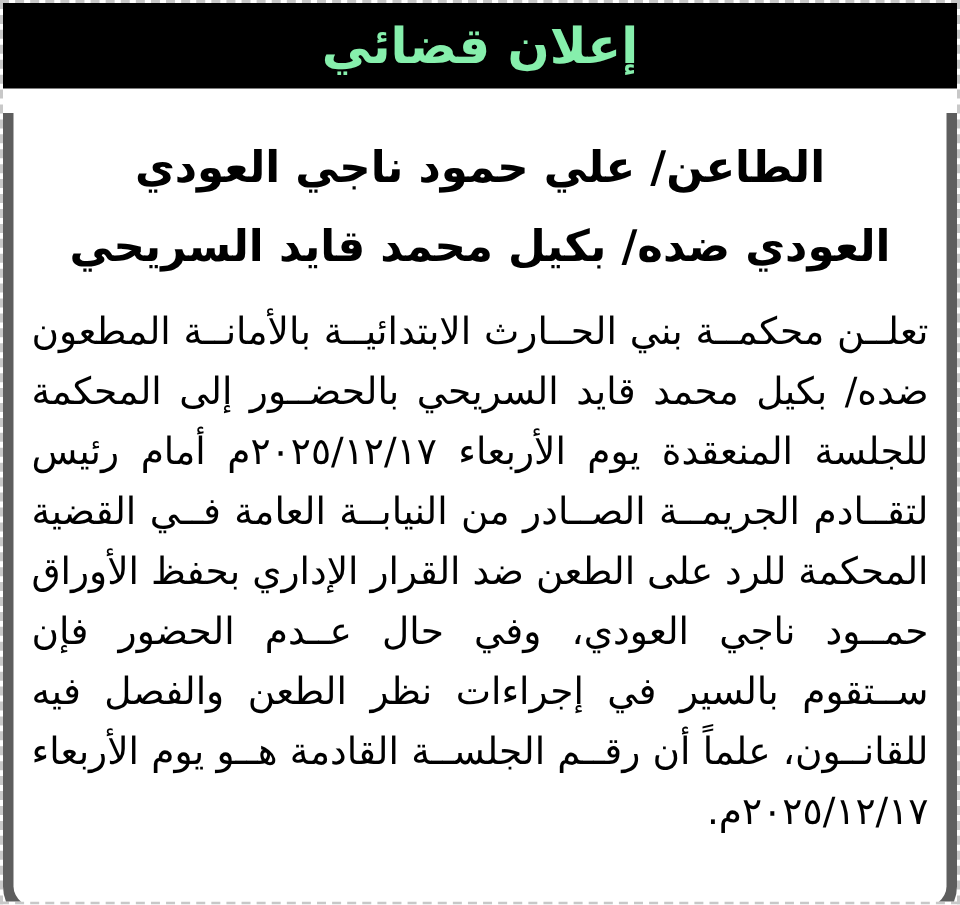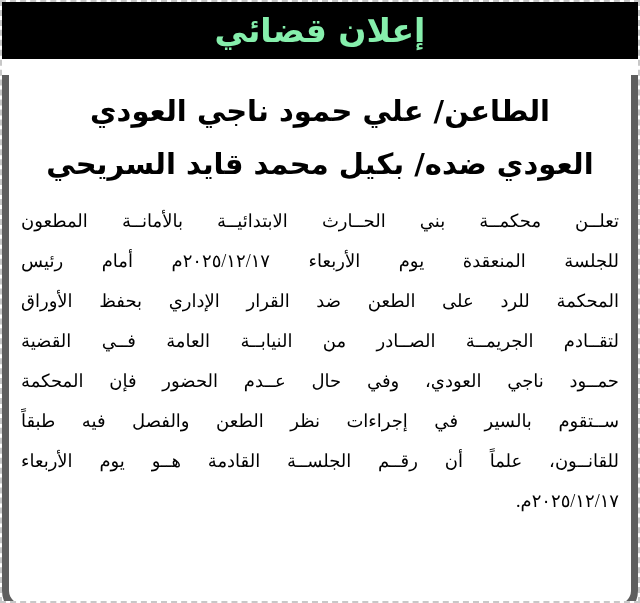--- a/index.html
+++ b/index.html
@@ -51,24 +51,23 @@
     line-height: 53px;
     padding-top: 4px;
   }
   .party-line {
     height: 53px;
     overflow: hidden;
   }
 
   .body-text {
     margin-top: 10px;
-    font-size: 18px;
+    font-size: 25px;
     line-height: 40px;
     text-align: justify;
-    font-family: Liberation Serif, serif;
   }
   .bline {
     display: block;
     height: 40px;
     overflow: hidden;
     text-align: justify;
     text-align-last: justify;
   }
   .bline.last {
     text-align: left;
@@ -86,23 +85,24 @@
 
   <div class="content-box">
 
     <div class="parties">
       <div class="party-line">الطاعن/ علي حمود ناجي العودي</div>
       <div class="party-line">العودي ضده/ بكيل محمد قايد السريحي</div>
     </div>
 
     <div class="body-text">
       <span class="bline">تعلــن محكمــة بني الحــارث الابتدائيــة بالأمانــة المطعون</span>
+      <span class="bline">ضده/ بكيل محمد قايد السريحي بالحضــور إلى المحكمة</span>
       <span class="bline">للجلسة المنعقدة يوم الأربعاء ٢٠٢٥/١٢/١٧م أمام رئيس</span>
+      <span class="bline">لتقــادم الجريمــة الصــادر من النيابــة العامة فــي القضية</span>
       <span class="bline">المحكمة للرد على الطعن ضد القرار الإداري بحفظ الأوراق</span>
-      <span class="bline">لتقــادم الجريمــة الصــادر من النيابــة العامة فــي القضية</span>
       <span class="bline">حمــود ناجي العودي، وفي حال عــدم الحضور فإن المحكمة</span>
       <span class="bline">ســتقوم بالسير في إجراءات نظر الطعن والفصل فيه طبقاً</span>
       <span class="bline">للقانــون، علماً أن رقــم الجلســة القادمة هــو يوم الأربعاء</span>
       <span class="bline last">٢٠٢٥/١٢/١٧م.</span>
     </div>
 
   </div>
 
 </div>
 

